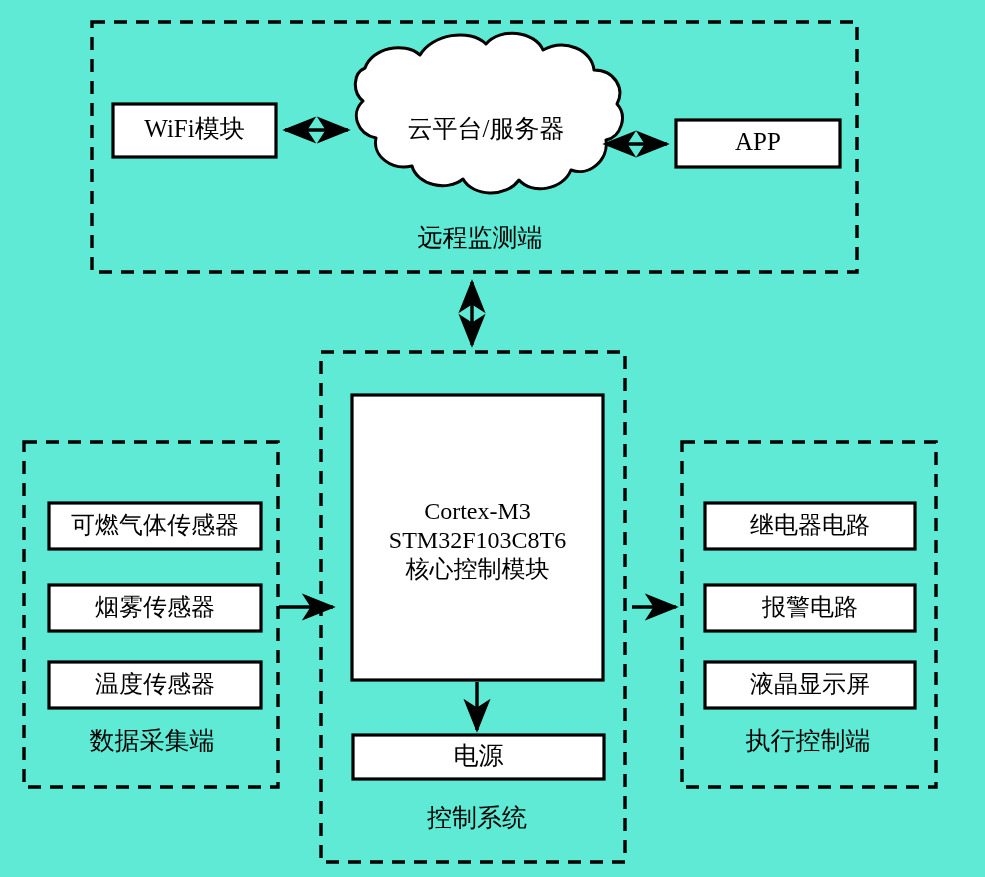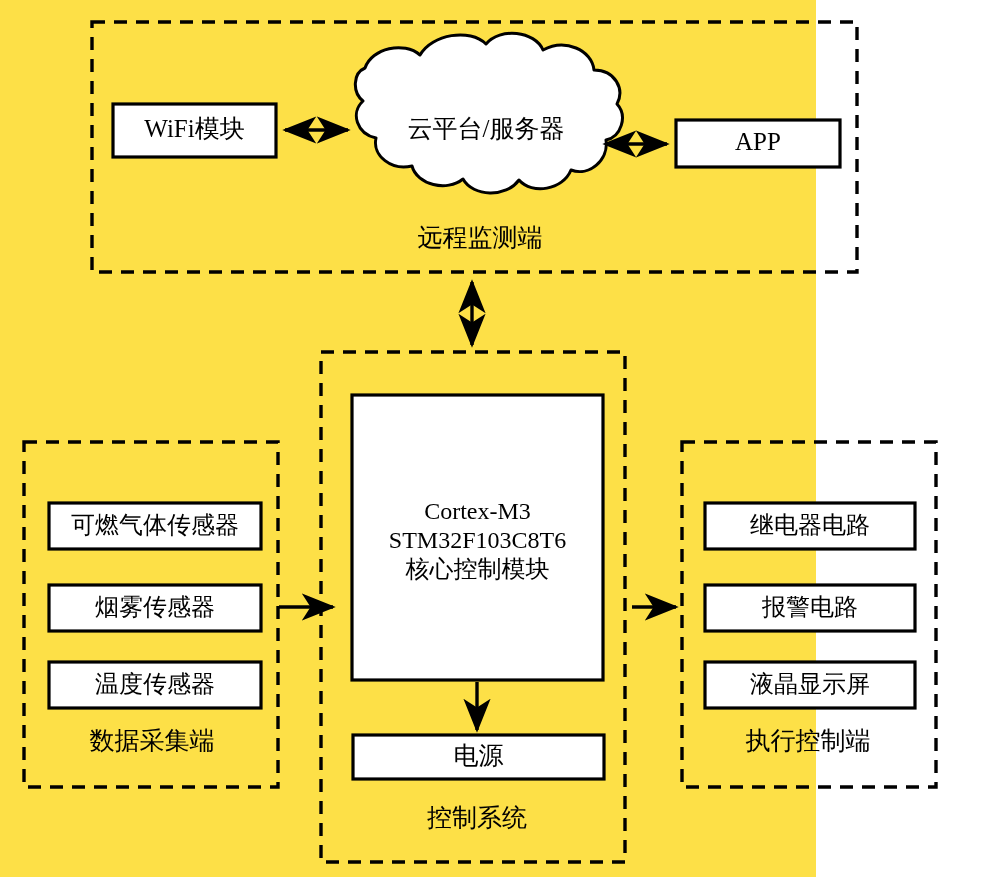--- a/index.html
+++ b/index.html
@@ -8,23 +8,23 @@
     background: #ffffff;
   }
   body {
     width: 985px;
     height: 877px;
     font-family: "Liberation Serif", "DejaVu Serif", serif;
     overflow: hidden;
   }
   #diagram-root {
     position: relative;
-    width: 816px;
+    width: 985px;
     height: 877px;
-    background: #fde047;
+    background: #5eead4;
   }
   svg.diagram {
     display: block;
     width: 985px;
     height: 877px;
   }
   .solid-box {
     fill: #ffffff;
     stroke: #000000;
     stroke-width: 3.2;

